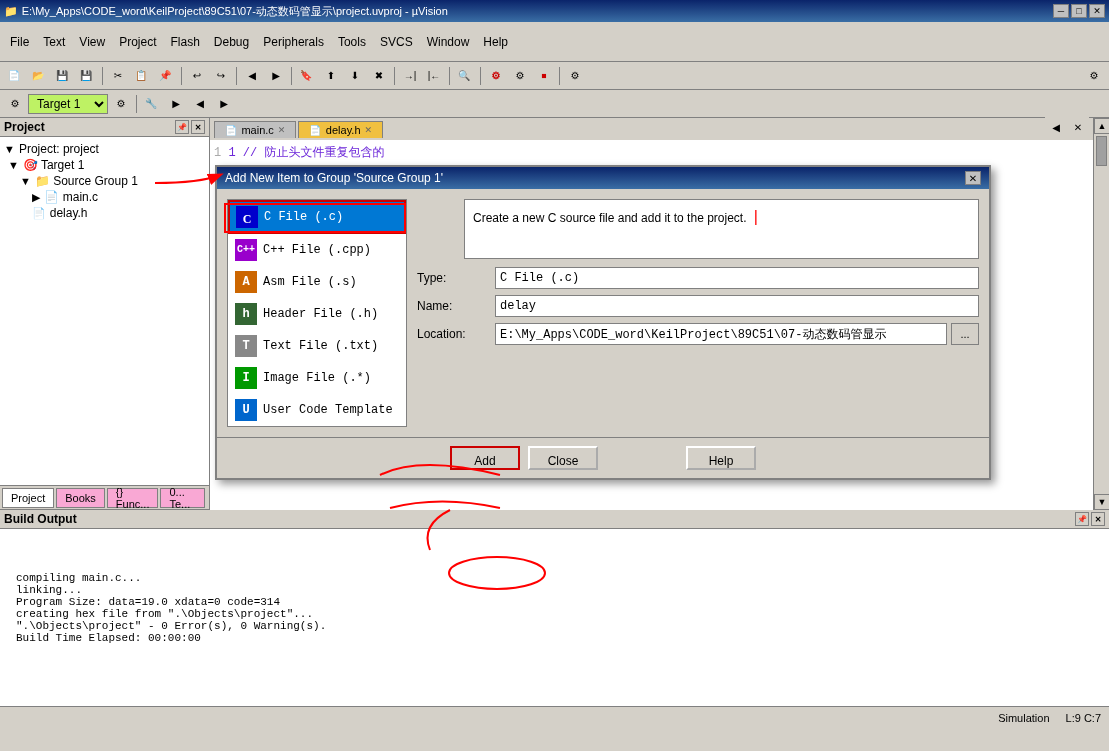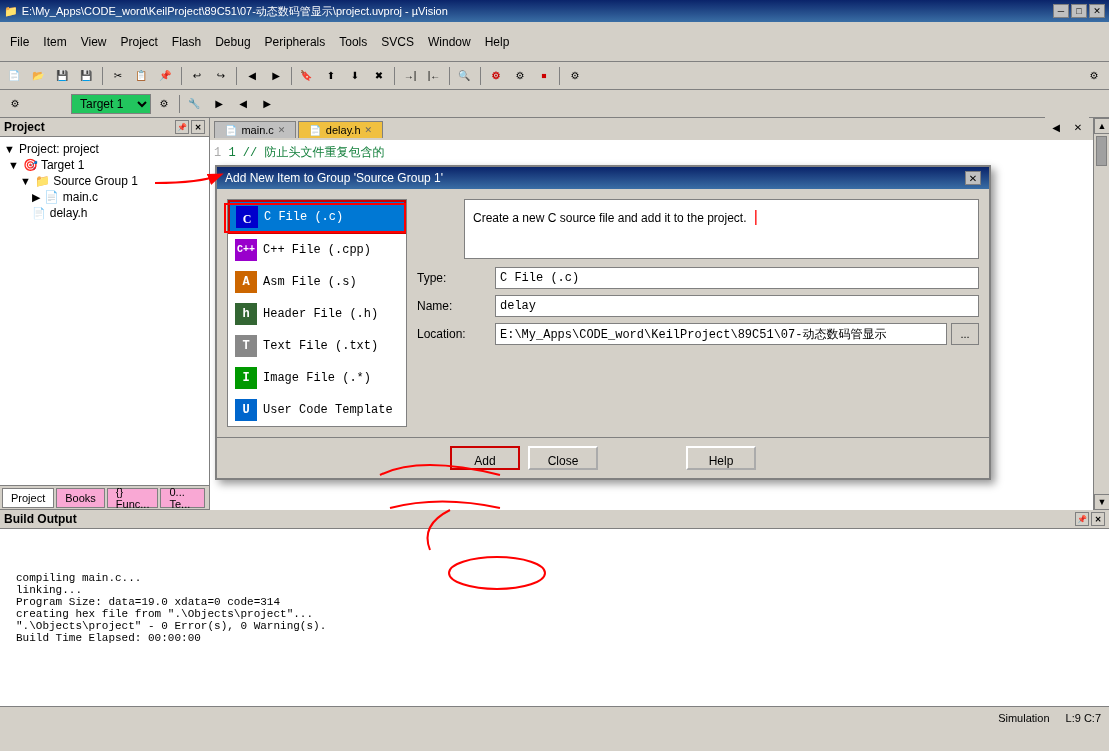--- a/index.html
+++ b/index.html
@@ -69,27 +69,26 @@
     .toolbar2 {
       background: #d4d0c8;
       height: 28px;
       display: flex;
       align-items: center;
       border-bottom: 1px solid #808080;
       padding: 2px 4px;
       gap: 2px;
     }
     .target-select {
-      background: #22c55e;
+      background: #bef264;
       border: 1px solid #808080;
       padding: 1px 4px;
       font-size: 12px;
       height: 20px;
       width: 80px;
-      margin-left: 43px;
     }
 
     
     .left-panel {
       width: 210px;
       background: white;
       border-right: 1px solid #808080;
       display: flex;
       flex-direction: column;
     }
@@ -159,21 +158,21 @@
 
     .editor-content {
       flex: 1;
       background: white;
       padding: 4px;
       font-family: 'Courier New', monospace;
       font-size: 12px;
       overflow: auto;
       position: relative;
     }
-    .code-comment { color: #15803d; }
+    .code-comment { color: #6d28d9; }
 
     
     .bottom-tabs {
       background: #d4d0c8;
       height: 25px;
       display: flex;
       align-items: center;
       border-top: 1px solid #808080;
       border-bottom: 1px solid #808080;
       padding: 0 2px;
@@ -388,21 +387,21 @@
   </div>
   <div class="title-bar-controls">
     <div class="title-btn">─</div>
     <div class="title-btn">□</div>
     <div class="title-btn">✕</div>
   </div>
 </div>
 
 <div class="menu-bar">
   <span class="menu-item">File</span>
-  <span class="menu-item">Item</span>
+  <span class="menu-item">Text</span>
   <span class="menu-item">View</span>
   <span class="menu-item">Project</span>
   <span class="menu-item">Flash</span>
   <span class="menu-item">Debug</span>
   <span class="menu-item">Peripherals</span>
   <span class="menu-item">Tools</span>
   <span class="menu-item">SVCS</span>
   <span class="menu-item">Window</span>
   <span class="menu-item">Help</span>
 </div>

